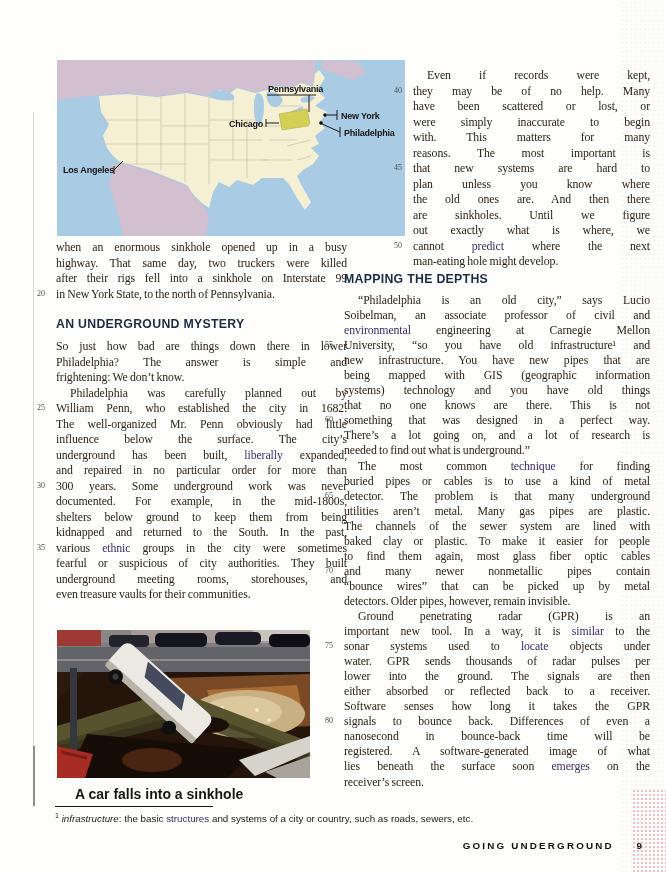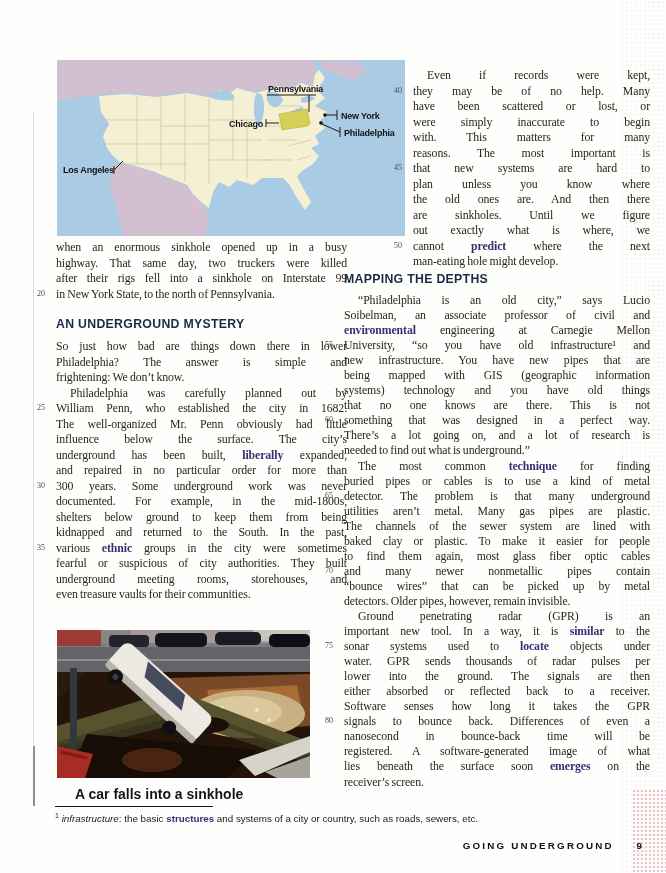--- a/index.html
+++ b/index.html
@@ -28,21 +28,21 @@
   #col-top-right{left:413px;top:68px;width:237px;}
   #col-left{left:56px;top:240px;width:291px;}
   #col-right{left:344px;top:272px;width:306px;}
   .line{position:relative;font-size:11.8px;letter-spacing:-0.1px;word-spacing:-0.6px;
         text-align:justify;text-align-last:justify;height:15.5px;line-height:15.5px;}
   #col-right .line{height:15.05px;line-height:15.05px;}
   .line.rag{text-align-last:auto;}
   .line.ind{padding-left:14px;}
   .lnum{position:absolute;left:-19px;top:3px;font-size:8px;line-height:8px;
         color:#4c4c4c;letter-spacing:0;word-spacing:0;}
-  .vocab{font-weight:bold;color:#3d2c6e;}
+  .vocab{font-weight:normal;color:#3d2c6e;}
   .it{font-style:italic;text-align:center;}
   .heading{font-family:"Liberation Sans", sans-serif;font-weight:bold;color:#1b2b45;
            font-size:12.3px;letter-spacing:.3px;line-height:15px;margin:15px 0 7px;
            text-align:left;}
   #col-right .heading{margin:0 0 6px;}
 
   
   .photo{position:absolute;left:57px;top:630px;width:253px;height:148px;overflow:hidden;}
   .caption{position:absolute;left:57px;top:786px;font-family:"Liberation Sans", sans-serif;
            font-weight:bold;font-size:14px;color:#161616;margin-left:18px;}

